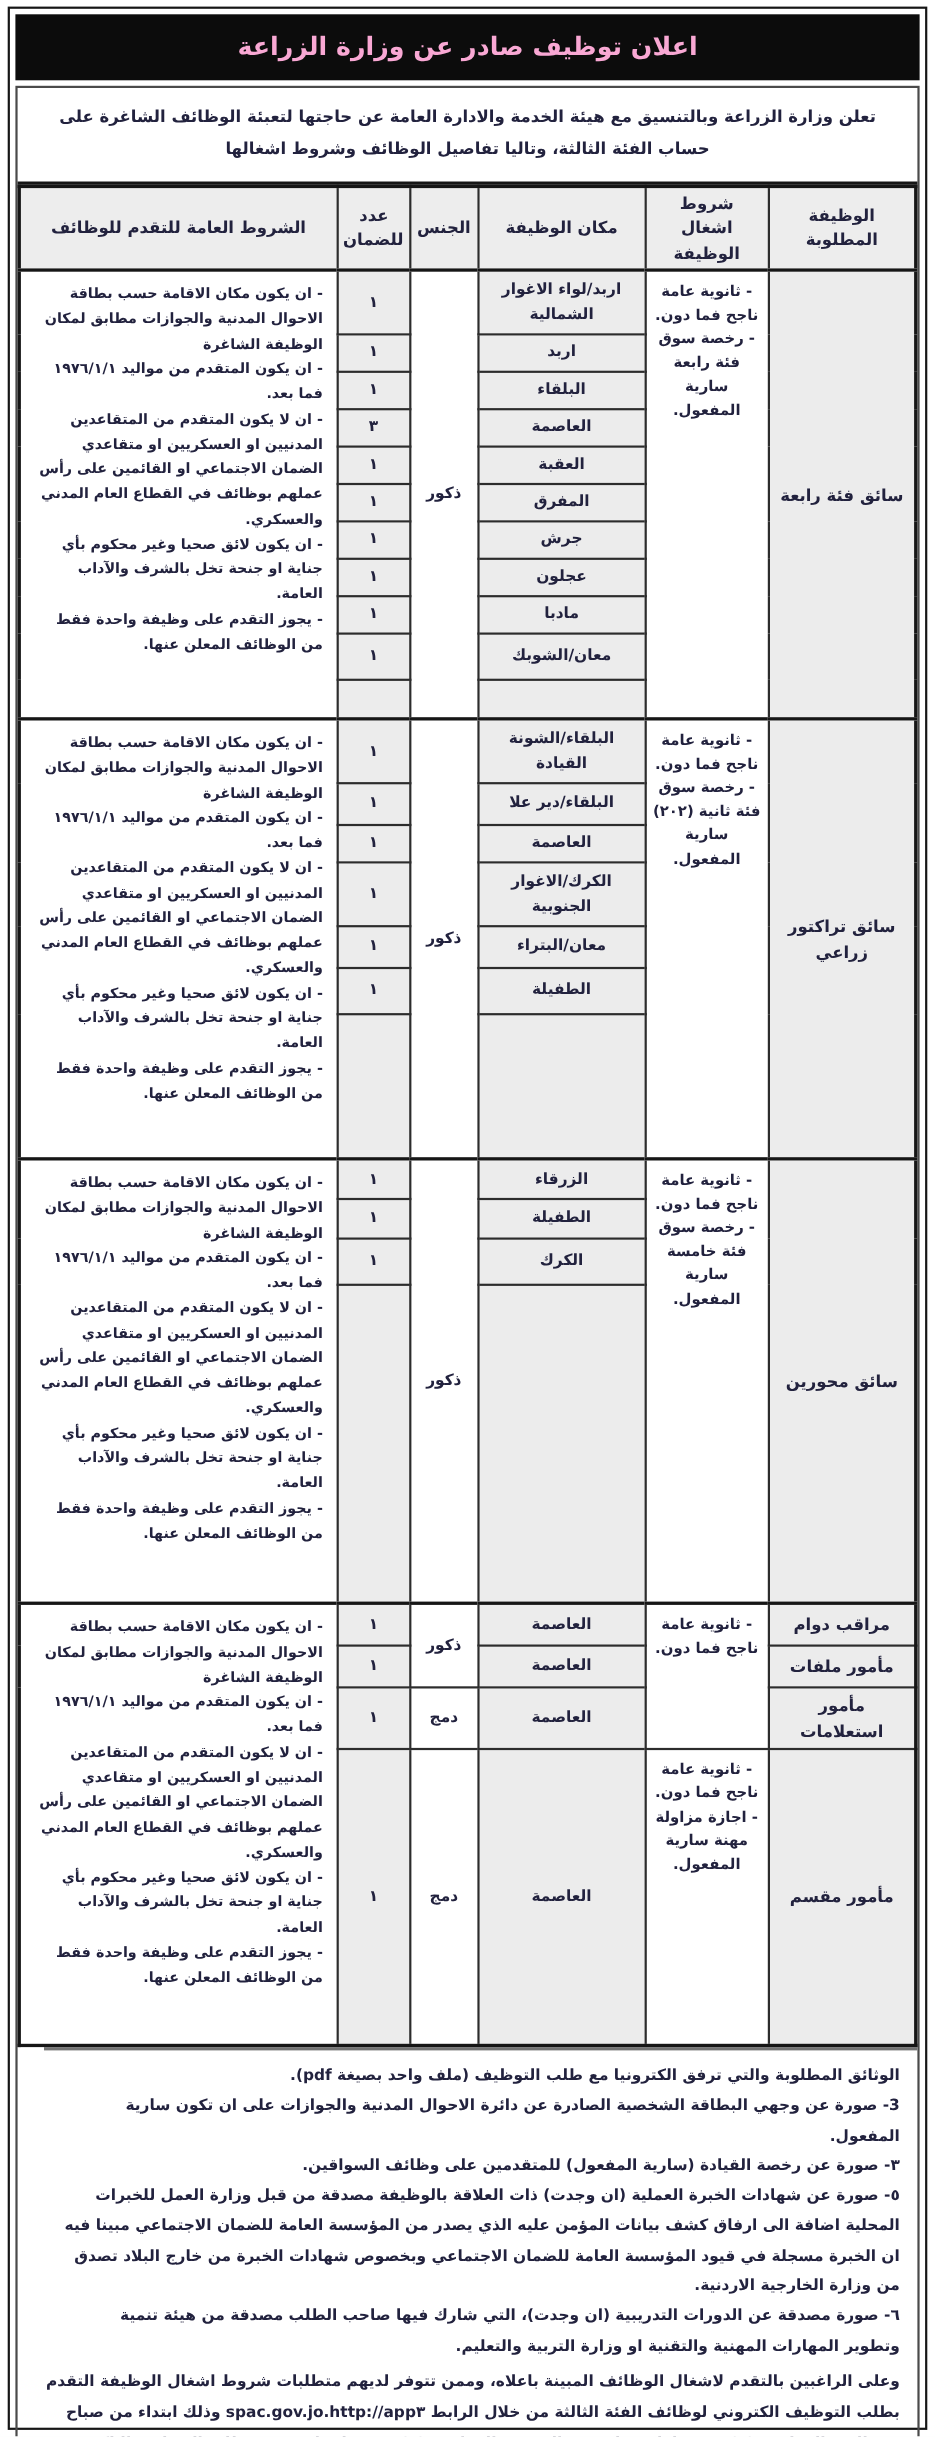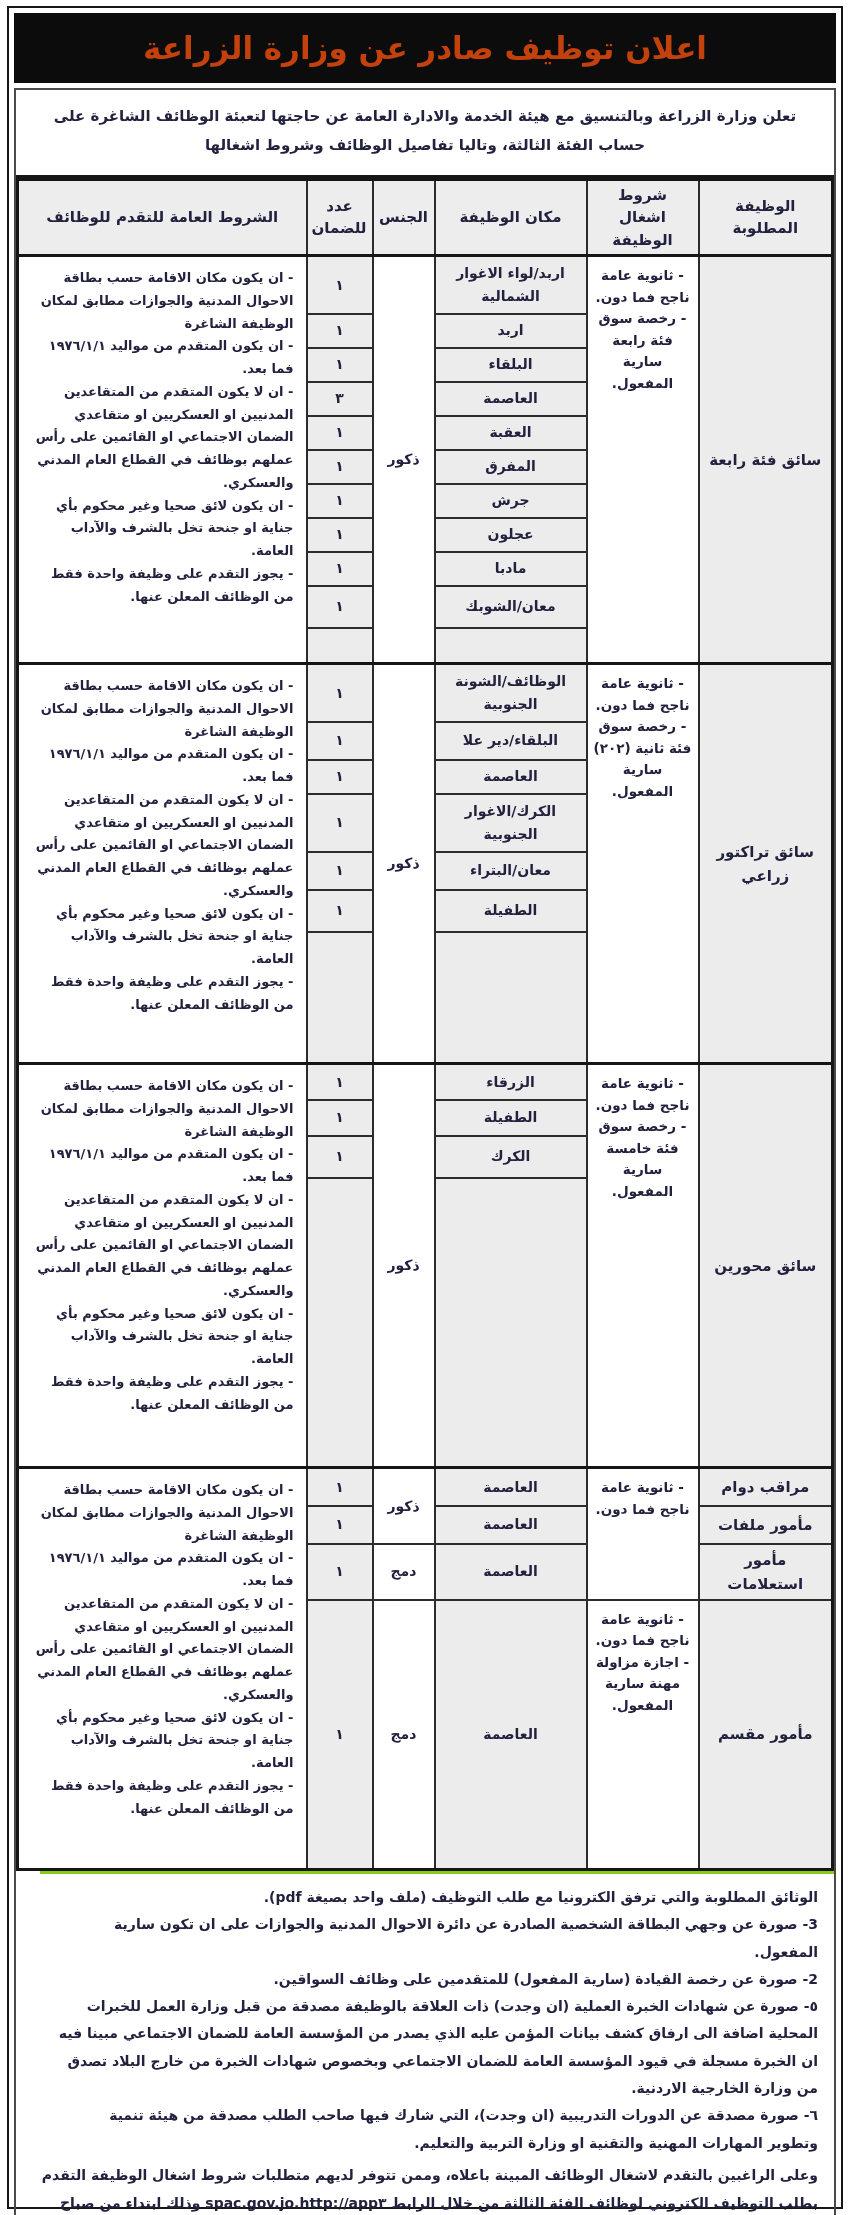--- a/index.html
+++ b/index.html
@@ -4,22 +4,22 @@
 <style>
   html,body{margin:0;padding:0;background:#fdfdfd;}
   .page{
     width:850px;height:2215px;box-sizing:border-box;margin:0 auto;
     padding:6px 7px;direction:rtl;
     font-family:"DejaVu Sans",sans-serif;font-weight:700;color:#22223e;
     overflow:hidden;background:#fff;
   }
   .doc{border:2px solid #161616;height:100%;box-sizing:border-box;padding:5px;}
   .title-bar{
-    background:#0c0c0c;color:#c2410c;text-align:center;
-    font-size:31px;font-weight:700;padding:17px 4px;letter-spacing:0.5px;
+    background:#0c0c0c;color:#f9a8d4;text-align:center;
+    font-size:23px;font-weight:700;padding:17px 4px;letter-spacing:0.5px;
   }
   .body-frame{border:2px solid #4a4a4a;margin-top:5px;box-sizing:border-box;}
   .intro{
     padding:12px 26px 14px;text-align:center;font-size:15px;line-height:1.95;
     border-bottom:3px solid #161616;
   }
   table.jobs{
     border-collapse:collapse;width:100%;table-layout:fixed;
     border:3px solid #161616;
   }
@@ -29,21 +29,21 @@
   }
   th{background:#ededed;font-size:15px;line-height:1.5;height:57px;}
   td{font-size:14px;line-height:1.6;}
   .shade{background:#ececec;}
   .plain{background:#ffffff;}
   .job-cell{font-size:15px;margin-left:24px;}
   .cond-cell{white-space:pre-line;font-size:13.5px;padding:8px 4px;vertical-align:top;}
   .general-cell{white-space:pre-line;font-size:13px;line-height:1.75;padding:10px 12px;vertical-align:top;text-align:right;}
   tr.section-start td{border-top:3px solid #161616;}
   .notes{
-    border-top:3px solid #84cc16;padding:10px 16px 2px;font-size:14px;line-height:1.95;margin-left:24px;
+    border-top:3px solid #737373;padding:10px 16px 2px;font-size:14px;line-height:1.95;margin-left:24px;
   }
   .notes .line{text-align:right;}
   .closing{padding:2px 16px;font-size:14px;line-height:2.0;text-align:right;}
 </style>
 </head>
 <body>
 
 <div class="page">
   <div class="doc">
     <div class="title-bar">اعلان توظيف صادر عن وزارة الزراعة</div>
@@ -119,21 +119,21 @@
               <td class="shade">١</td>
             </tr>
             <tr style="height: 36px;">
               <td class="shade"></td>
               <td class="shade"></td>
             </tr>
             <tr class="section-start" style="height: 58px;">
               <td rowspan="7" class="shade job-cell">سائق تراكتور زراعي</td>
               <td rowspan="7" class="plain cond-cell">- ثانوية عامة ناجح فما دون.
 - رخصة سوق فئة ثانية (٢٠٢) سارية المفعول.</td>
-              <td class="shade">الوظائف/الشونة الجنوبية</td>
+              <td class="shade">البلقاء/الشونة القيادة</td>
               <td rowspan="7" class="plain">ذكور</td>
               <td class="shade">١</td>
               <td rowspan="7" class="plain general-cell">- ان يكون مكان الاقامة حسب بطاقة الاحوال المدنية والجوازات مطابق لمكان الوظيفة الشاغرة
 - ان يكون المتقدم من مواليد ١٩٧٦/١/١ فما بعد.
 - ان لا يكون المتقدم من المتقاعدين المدنيين او العسكريين او متقاعدي الضمان الاجتماعي او القائمين على رأس عملهم بوظائف في القطاع العام المدني والعسكري.
 - ان يكون لائق صحيا وغير محكوم بأي جناية او جنحة تخل بالشرف والآداب العامة.
 - يجوز التقدم على وظيفة واحدة فقط من الوظائف المعلن عنها.</td>
             </tr>
             <tr style="height: 38px;">
               <td class="shade">البلقاء/دير علا</td>
@@ -214,21 +214,21 @@
               <td class="shade">العاصمة</td>
               <td rowspan="1" class="plain">دمج</td>
               <td class="shade">١</td>
             </tr>
           </tbody>
       </table>
       <div class="notes">
         <div class="line">الوثائق المطلوبة والتي ترفق الكترونيا مع طلب التوظيف (ملف واحد بصيغة pdf).</div>
         <div>
             <div class="line">3- صورة عن وجهي البطاقة الشخصية الصادرة عن دائرة الاحوال المدنية والجوازات على ان تكون سارية المفعول.</div>
-            <div class="line">2- صورة عن رخصة القيادة (سارية المفعول) للمتقدمين على وظائف السواقين.</div>
+            <div class="line">٣- صورة عن رخصة القيادة (سارية المفعول) للمتقدمين على وظائف السواقين.</div>
             <div class="line">٥- صورة عن شهادات الخبرة العملية (ان وجدت) ذات العلاقة بالوظيفة مصدقة من قبل وزارة العمل للخبرات المحلية اضافة الى ارفاق كشف بيانات المؤمن عليه الذي يصدر من المؤسسة العامة للضمان الاجتماعي مبينا فيه ان الخبرة مسجلة في قيود المؤسسة العامة للضمان الاجتماعي وبخصوص شهادات الخبرة من خارج البلاد تصدق من وزارة الخارجية الاردنية.</div>
             <div class="line">٦- صورة مصدقة عن الدورات التدريبية (ان وجدت)، التي شارك فيها صاحب الطلب مصدقة من هيئة تنمية وتطوير المهارات المهنية والتقنية او وزارة التربية والتعليم.</div>
           </div>
       </div>
       <div class="closing">وعلى الراغبين بالتقدم لاشغال الوظائف المبينة باعلاه، وممن تتوفر لديهم متطلبات شروط اشغال الوظيفة التقدم بطلب التوظيف الكتروني لوظائف الفئة الثالثة من خلال الرابط spac.gov.jo.http://app٣ وذلك ابتداء من صباح يوم الاحد الموافق ٢٠٢٤/٨/٤ ولغاية نهاية يوم الخميس الموافق ٢٠٢٤/٨/٨ على ان يرفق بطلب التوظيف الالكتروني كافة الوثائق المطلوبة.</div>
 
     </div>
   </div>
 </div>
 

